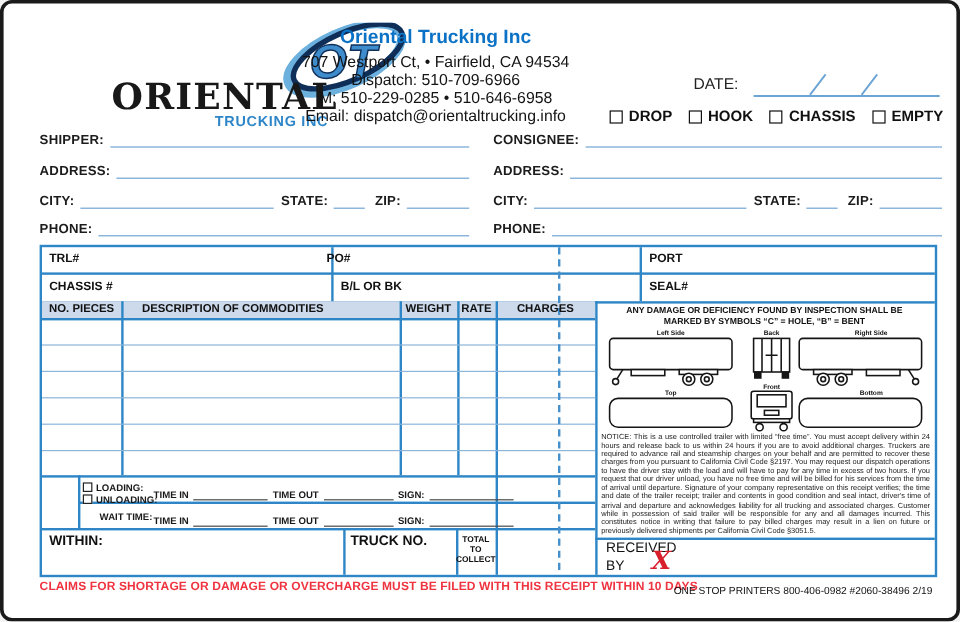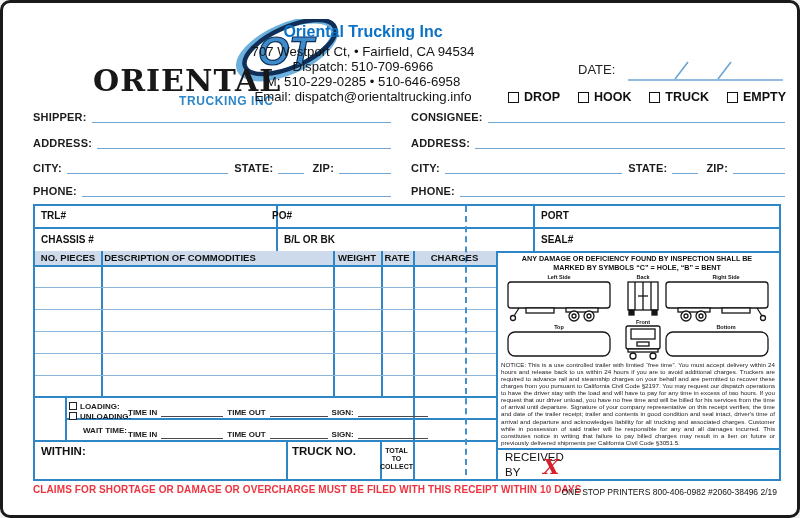--- a/index.html
+++ b/index.html
@@ -75,21 +75,21 @@
     <span class="cbitem">
           <span class="cbsq"></span>
           <span>DROP</span>
         </span>
     <span class="cbitem">
           <span class="cbsq"></span>
           <span>HOOK</span>
         </span>
     <span class="cbitem">
           <span class="cbsq"></span>
-          <span>TRUCK</span>
+          <span>CHASSIS</span>
         </span>
     <span class="cbitem">
           <span class="cbsq"></span>
           <span>EMPTY</span>
         </span>
   </div>
 
   <div class="frow" style="left:30px;top:106px;width:358px">
     <span>SHIPPER:</span>
         <span class="fline grow"></span>
@@ -165,21 +165,21 @@
     <div class="dash"></div>
 
     <div class="tlbl" style="left:6px;top:4px">TRL#</div>
     <div class="tlbl" style="left:237px;top:4px">PO#</div>
     <div class="tlbl" style="left:506px;top:4px">PORT</div>
     <div class="tlbl" style="left:6px;top:28px">CHASSIS #</div>
     <div class="tlbl" style="left:249px;top:28px">B/L OR BK</div>
     <div class="tlbl" style="left:506px;top:28px">SEAL#</div>
 
     <div class="thc" style="left:0;width:66px">NO. PIECES</div>
-    <div class="thc" style="left:50px;width:190px">DESCRIPTION OF COMMODITIES</div>
+    <div class="thc" style="left:64px;width:190px">DESCRIPTION OF COMMODITIES</div>
     <div class="thc" style="left:298px;width:48px">WEIGHT</div>
     <div class="thc" style="left:346px;width:32px">RATE</div>
     <div class="thc" style="left:378px;width:83px">CHARGES</div>
 
     <div class="ldlbl" style="position:absolute;left:34px;top:195px">
       <span class="cbm"></span>
           <span>LOADING:</span>
     </div>
     <div class="ldlbl" style="position:absolute;left:34px;top:205px">
       <span class="cbm"></span>

